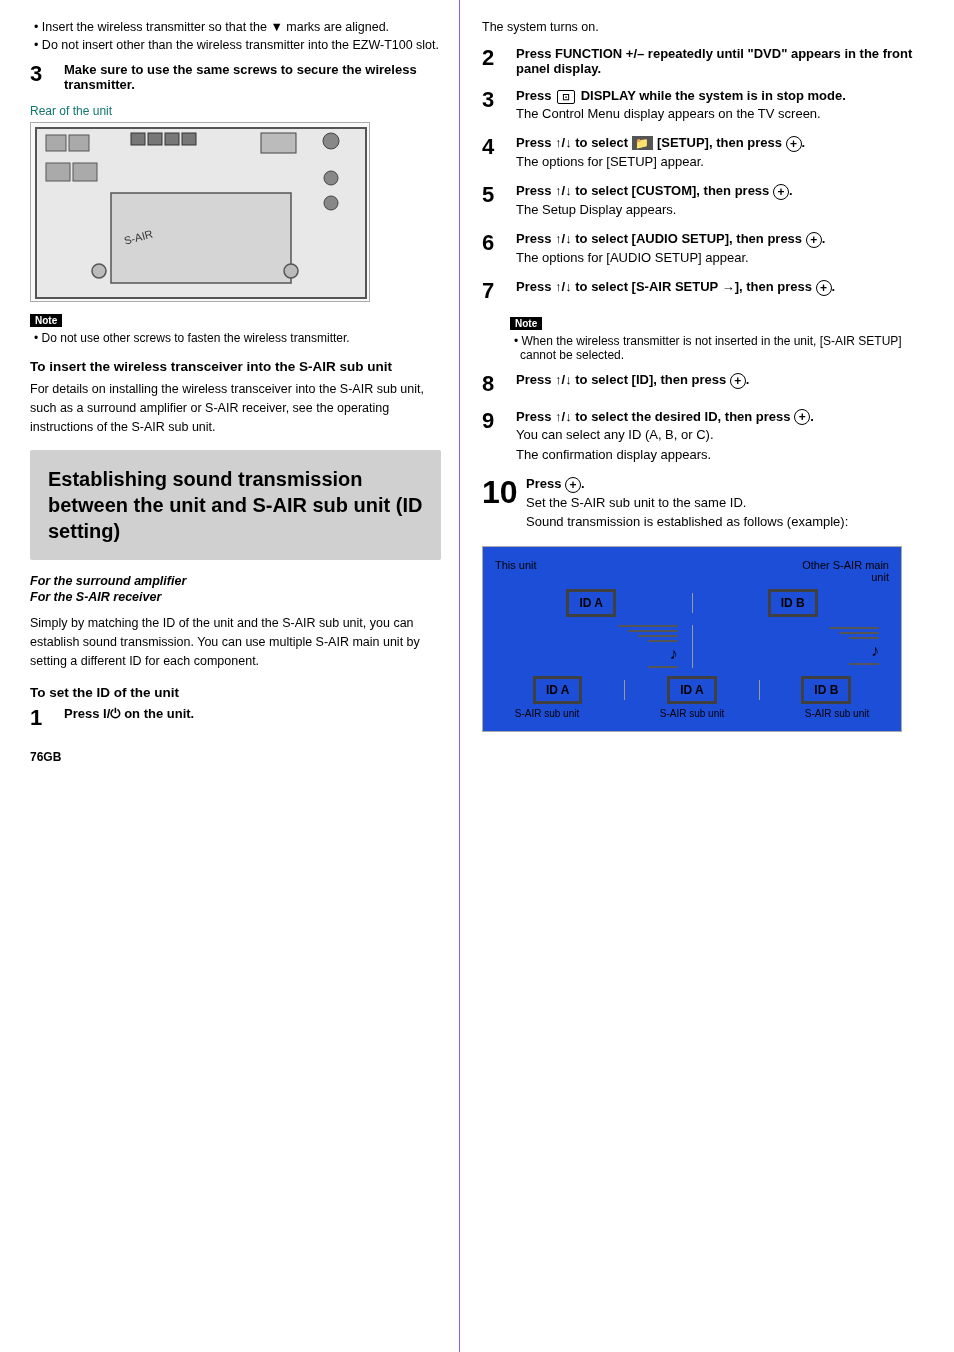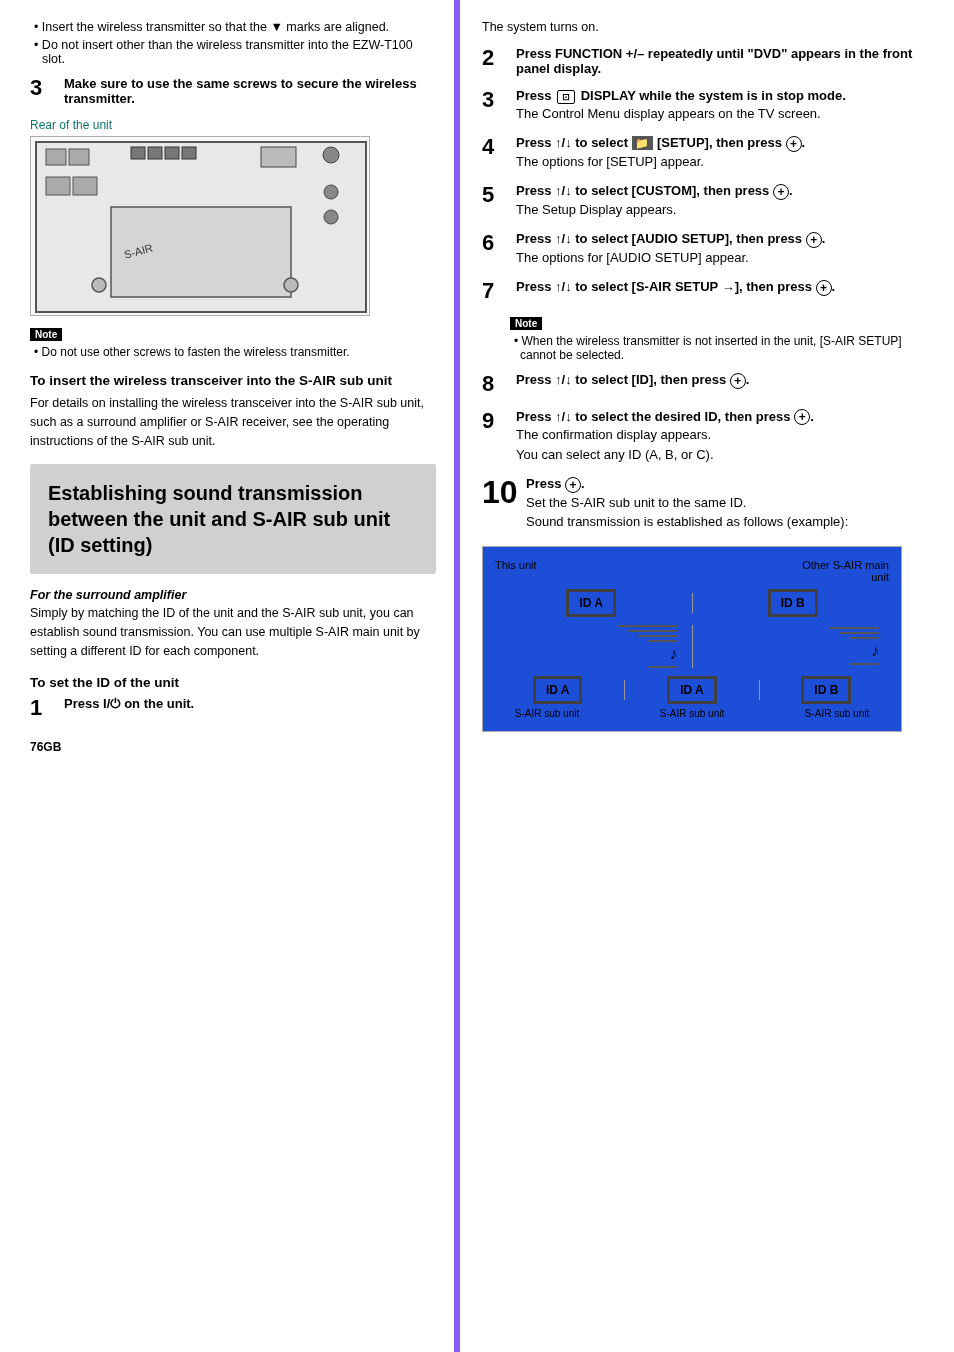--- a/index.html
+++ b/index.html
@@ -8,21 +8,21 @@
       min-height: 1352px;
       background: #fff;
       font-family: Arial, Helvetica, sans-serif;
       font-size: 13px;
       color: #000;
       display: flex;
     }
     .left-col {
       width: 460px;
       padding: 20px 18px 20px 30px;
-      border-right: 6px solid #8b5cf6;
+      border-right: 1px solid #8b5cf6;
     }
     .right-col {
       width: 494px;
       padding: 20px 20px 20px 22px;
     }
     .bullet-list {
       list-style: none;
       margin-bottom: 10px;
     }
     .bullet-list li {
@@ -236,20 +236,21 @@
   </div>
 
   <div class="subsection-title">To insert the wireless transceiver into the S-AIR sub unit</div>
   <div class="subsection-body">For details on installing the wireless transceiver into the S-AIR sub unit, such as a surround amplifier or S-AIR receiver, see the operating instructions of the S-AIR sub unit.</div>
 
   <div class="highlight-box">
     <h2>Establishing sound transmission between the unit and S-AIR sub unit (ID setting)</h2>
   </div>
 
   <div class="italic-bold">For the surround amplifier</div>
+  <div class="italic-bold" style="margin-bottom: 10px;">For the S-AIR receiver</div>
 
   <div class="subsection-body">Simply by matching the ID of the unit and the S-AIR sub unit, you can establish sound transmission. You can use multiple S-AIR main unit by setting a different ID for each component.</div>
 
   <div class="subsection-title">To set the ID of the unit</div>
 
   <div class="step-block">
     <div class="step-num">1</div>
     <div class="step-content">
       <strong>Press I/<span style="font-size:13px;">⏻</span> on the unit.</strong>
     </div>
@@ -317,22 +318,22 @@
     <div class="step-num">8</div>
     <div class="step-content">
       <strong>Press ↑/↓ to select [ID], then press <span class="circle-plus">+</span>.</strong>
     </div>
   </div>
 
   <div class="step-block">
     <div class="step-num">9</div>
     <div class="step-content">
       <strong>Press ↑/↓ to select the desired ID, then press <span class="circle-plus">+</span>.</strong>
+      <div class="step-sub-text">You can select any ID (A, B, or C).</div>
       <div class="step-sub-text">The confirmation display appears.</div>
-      <div class="step-sub-text">You can select any ID (A, B, or C).</div>
     </div>
   </div>
 
   <div class="step-block">
     <div class="step-num-large">10</div>
     <div class="step-content">
       <strong>Press <span class="circle-plus">+</span>.</strong>
       <div class="step-sub-text">Set the S-AIR sub unit to the same ID.</div>
       <div class="step-sub-text">Sound transmission is established as follows (example):</div>
     </div>

